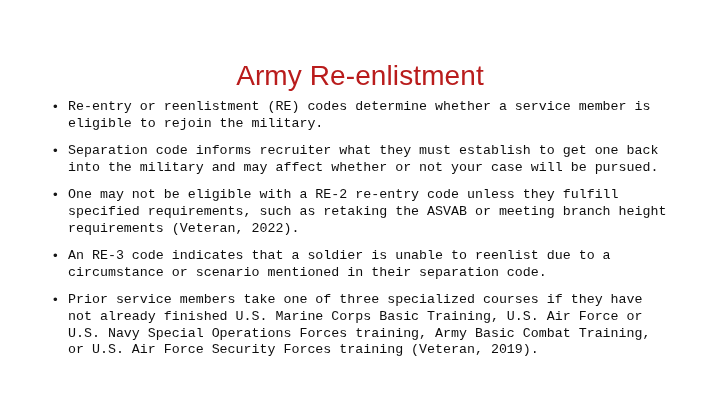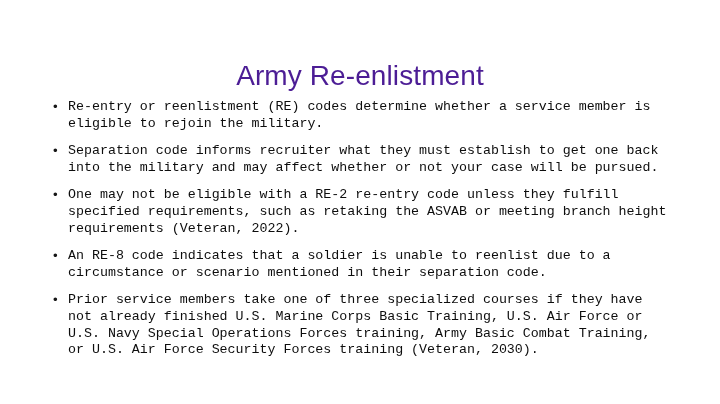--- a/index.html
+++ b/index.html
@@ -28,21 +28,21 @@
   .slide-title {
     position: absolute;
     left: 0;
     top: 40px;
     width: 720px;
     text-align: center;
     font-size: 28px;
     line-height: 34px;
     font-weight: 400;
     letter-spacing: 0.1px;
-    color: #4c1d95;
+    color: #b91c1c;
     white-space: nowrap;
   }
 
   
   .body-area {
     position: absolute;
     left: 47px;
     top: 99px;
     width: 620px;
   }
@@ -102,24 +102,24 @@
         <span class="bullet-text">Separation code informs recruiter what they must establish to get one back into the military and may affect whether or not your case will be pursued.</span>
       </li>
 
       <li class="bullet-item">
         <span class="bullet-mark">•</span>
         <span class="bullet-text">One may not be eligible with a RE-2 re-entry code unless  they fulfill specified requirements, such as retaking the ASVAB or meeting branch height requirements (Veteran, 2022).</span>
       </li>
 
       <li class="bullet-item">
         <span class="bullet-mark">•</span>
-        <span class="bullet-text">An RE-8 code indicates that a soldier is unable to reenlist due to a circumstance or scenario mentioned in their separation code.</span>
+        <span class="bullet-text">An RE-3 code indicates that a soldier is unable to reenlist due to a circumstance or scenario mentioned in their separation code.</span>
       </li>
 
       <li class="bullet-item">
         <span class="bullet-mark">•</span>
-        <span class="bullet-text">Prior service members take one of three specialized courses if they have not already finished U.S. Marine Corps Basic Training, U.S. Air Force or U.S. Navy Special Operations Forces training, Army Basic Combat Training, or U.S. Air Force Security Forces training (Veteran, 2030).</span>
+        <span class="bullet-text">Prior service members take one of three specialized courses if they have not already finished U.S. Marine Corps Basic Training, U.S. Air Force or U.S. Navy Special Operations Forces training, Army Basic Combat Training, or U.S. Air Force Security Forces training (Veteran, 2019).</span>
       </li>
 
     </ul>
   </div>
 
 </div>
 
 </body></html>

